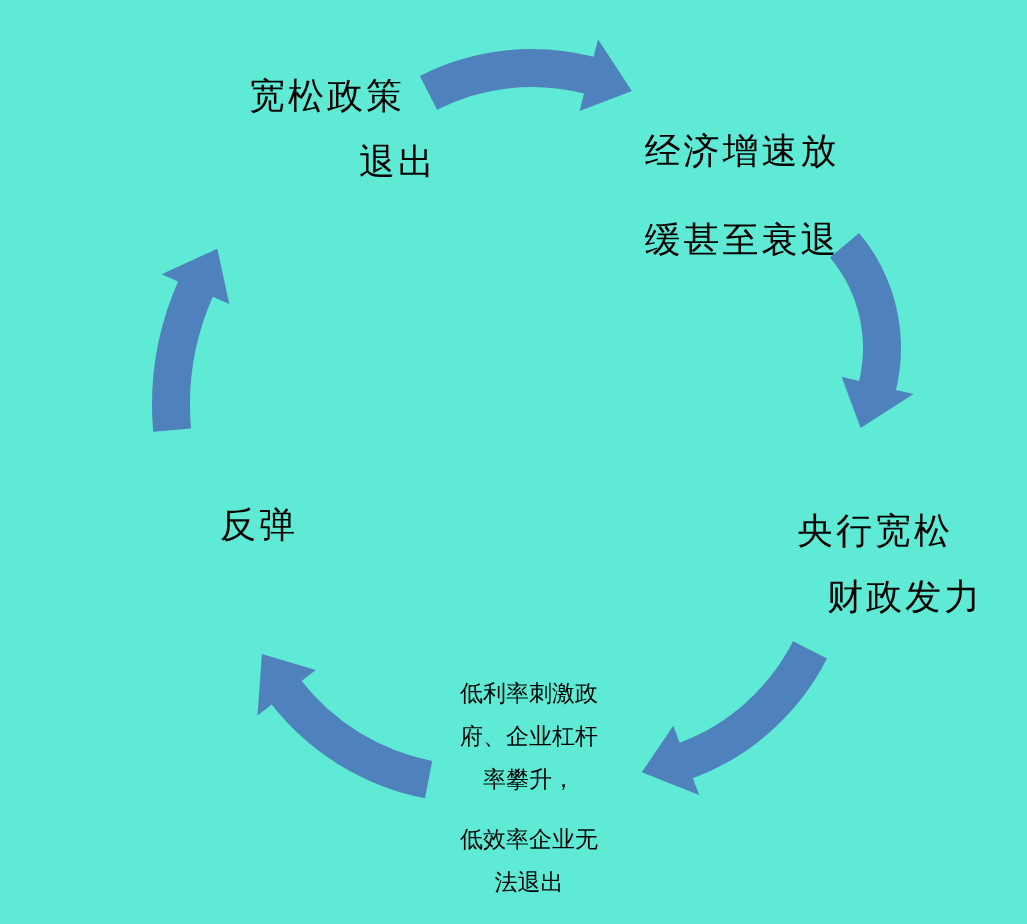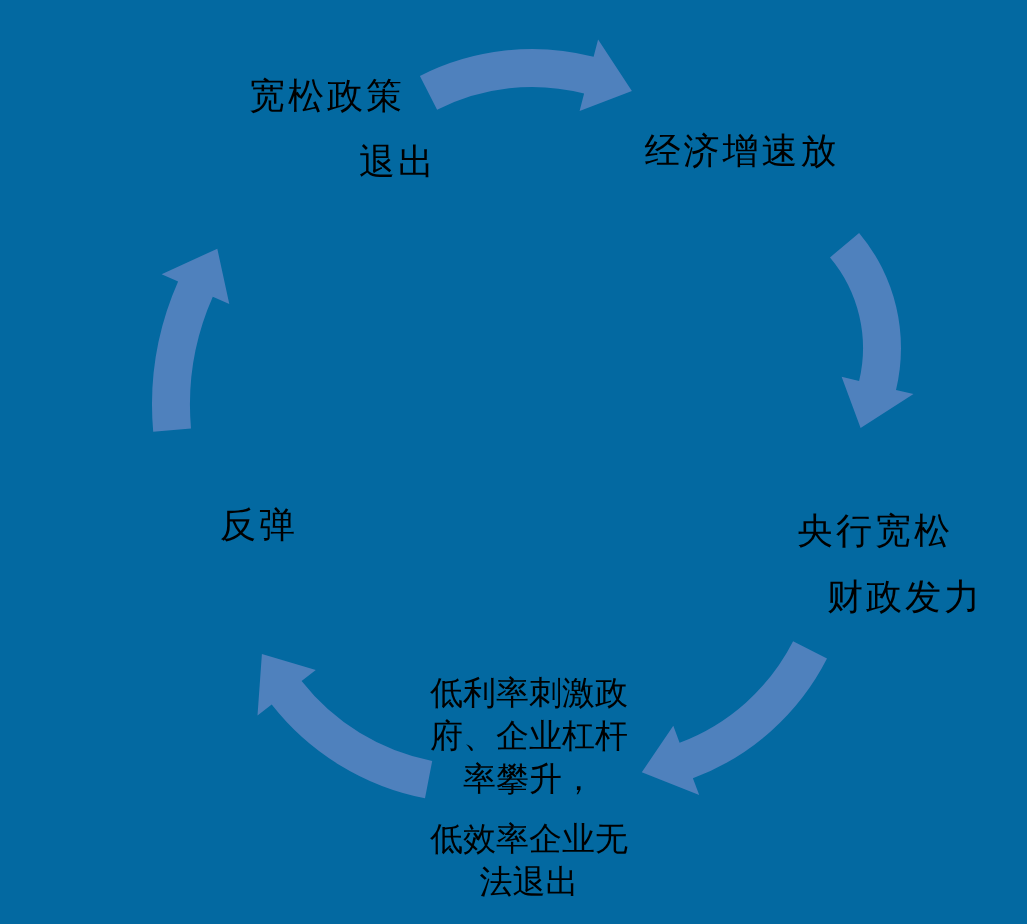--- a/index.html
+++ b/index.html
@@ -1,20 +1,20 @@
 <!DOCTYPE html>
 <html><head>
 <meta charset="utf-8">
 <style>
   html, body { margin: 0; padding: 0; background: #ffffff; }
   .canvas {
     position: relative;
     width: 1027px;
     height: 924px;
-    background: #0369a1;
+    background: #5eead4;
     overflow: hidden;
     font-family: "Liberation Serif", "DejaVu Serif", serif;
   }
   .arrows-layer {
     position: absolute;
     left: 0; top: 0;
     width: 1027px; height: 924px;
   }
   .node {
     position: absolute;
@@ -23,21 +23,21 @@
   }
   .node .ln {
     font-size: 36px;
     line-height: 44px;
     letter-spacing: 3px;
     white-space: nowrap;
   }
   .node .ln.gap { margin-top: 22px; text-align: right; }
   .node-top-right .ln { line-height: 47px; margin-top: 42px; }
   .node-bottom .ln {
-    font-size: 33px;
+    font-size: 23px;
     line-height: 43px;
     letter-spacing: 0;
   }
   .node-bottom .para2-start { margin-top: 17px; }
 </style>
 </head>
 <body>
 
 <div class="canvas">
 
@@ -49,20 +49,21 @@
     <path d="M 153.2 431.7 A 306 306 0 0 1 178.1 281.4 L 161.6 274.2 L 217.3 248.7 L 229.3 304.0 L 212.8 296.8 A 268 268 0 0 0 191.0 428.4 Z" fill="#4f81bd"></path>
   </svg>
 
   <div class="node node-top-left" style="left:217px; top:74px; width:220px;">
     <div class="ln">宽松政策</div>
     <div class="ln gap">退出</div>
   </div>
 
   <div class="node node-top-right" style="left:634px; top:86px; width:216px;">
     <div class="ln">经济增速放</div>
+    <div class="ln">缓甚至衰退</div>
   </div>
 
   <div class="node node-right" style="left:767px; top:509px; width:216px;">
     <div class="ln">央行宽松</div>
     <div class="ln gap">财政发力</div>
   </div>
 
   <div class="node node-bottom" style="left:409px; top:672px; width:240px;">
     <div class="ln">低利率刺激政</div>
     <div class="ln">府、企业杠杆</div>

